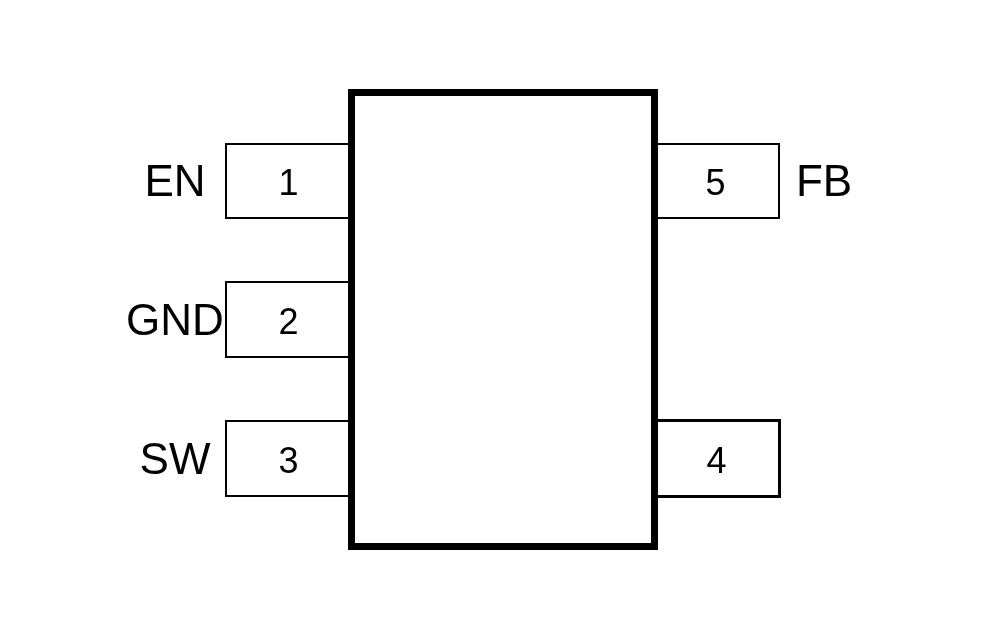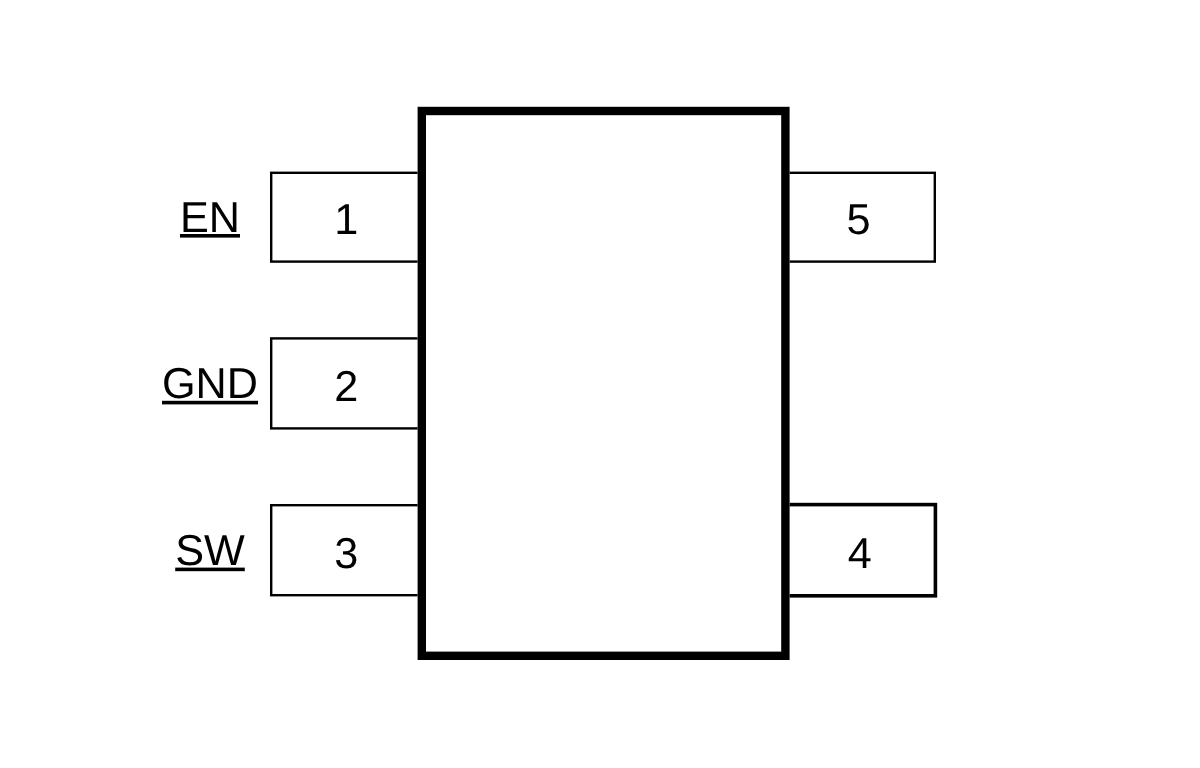--- a/index.html
+++ b/index.html
@@ -46,24 +46,23 @@
   .pin-box.p2 { left: 225px; top: 281px; width: 127px; height: 77px; }
   .pin-box.p3 { left: 225px; top: 420px; width: 127px; height: 77px; }
   .pin-box.p4 { left: 652px; top: 419px; width: 129px; height: 79px; border-width: 3px; }
   .pin-box.p5 { left: 651px; top: 143px; width: 129px; height: 76px; }
   .pin-label {
     position: absolute;
     width: 160px;
     display: flex;
     align-items: center;
     justify-content: center;
-    font-size: 36px;
+    font-size: 44px;
     line-height: 1;
     z-index: 3;
-    text-decoration: underline;
   }
   .pin-label.left-col  { left: 95px;  }
   .pin-label.right-col { left: 744px; }
   .pin-label.row-1 { top: 143px; height: 76px; }
   .pin-label.row-2 { top: 281px; height: 77px; }
   .pin-label.row-3 { top: 420px; height: 78px; }
 </style>
 </head>
 <body>
 
@@ -83,14 +82,15 @@
   <div class="pin-box p4">
     <span class="pin-number">4</span>
   </div>
   <div class="pin-box p5">
     <span class="pin-number">5</span>
   </div>
 
   <div class="pin-label left-col row-1">EN</div>
   <div class="pin-label left-col row-3">SW</div>
   <div class="pin-label left-col row-2">GND</div>
+  <div class="pin-label right-col row-1">FB</div>
 
 </div>
 
 </body></html>

